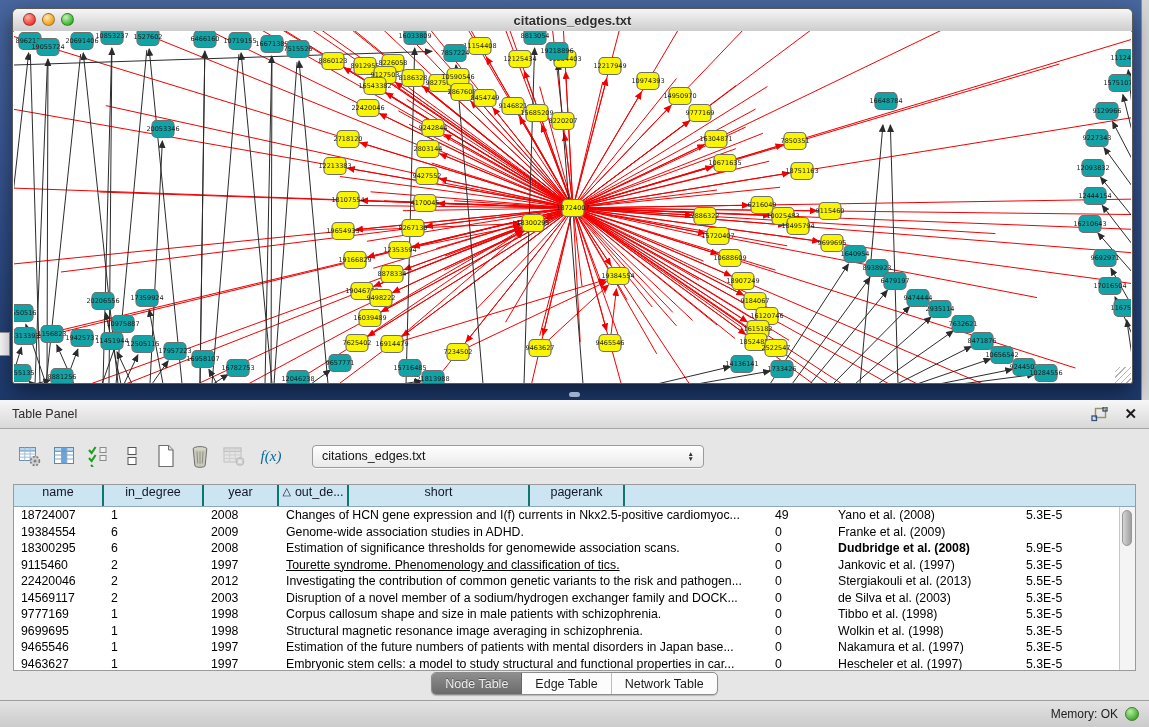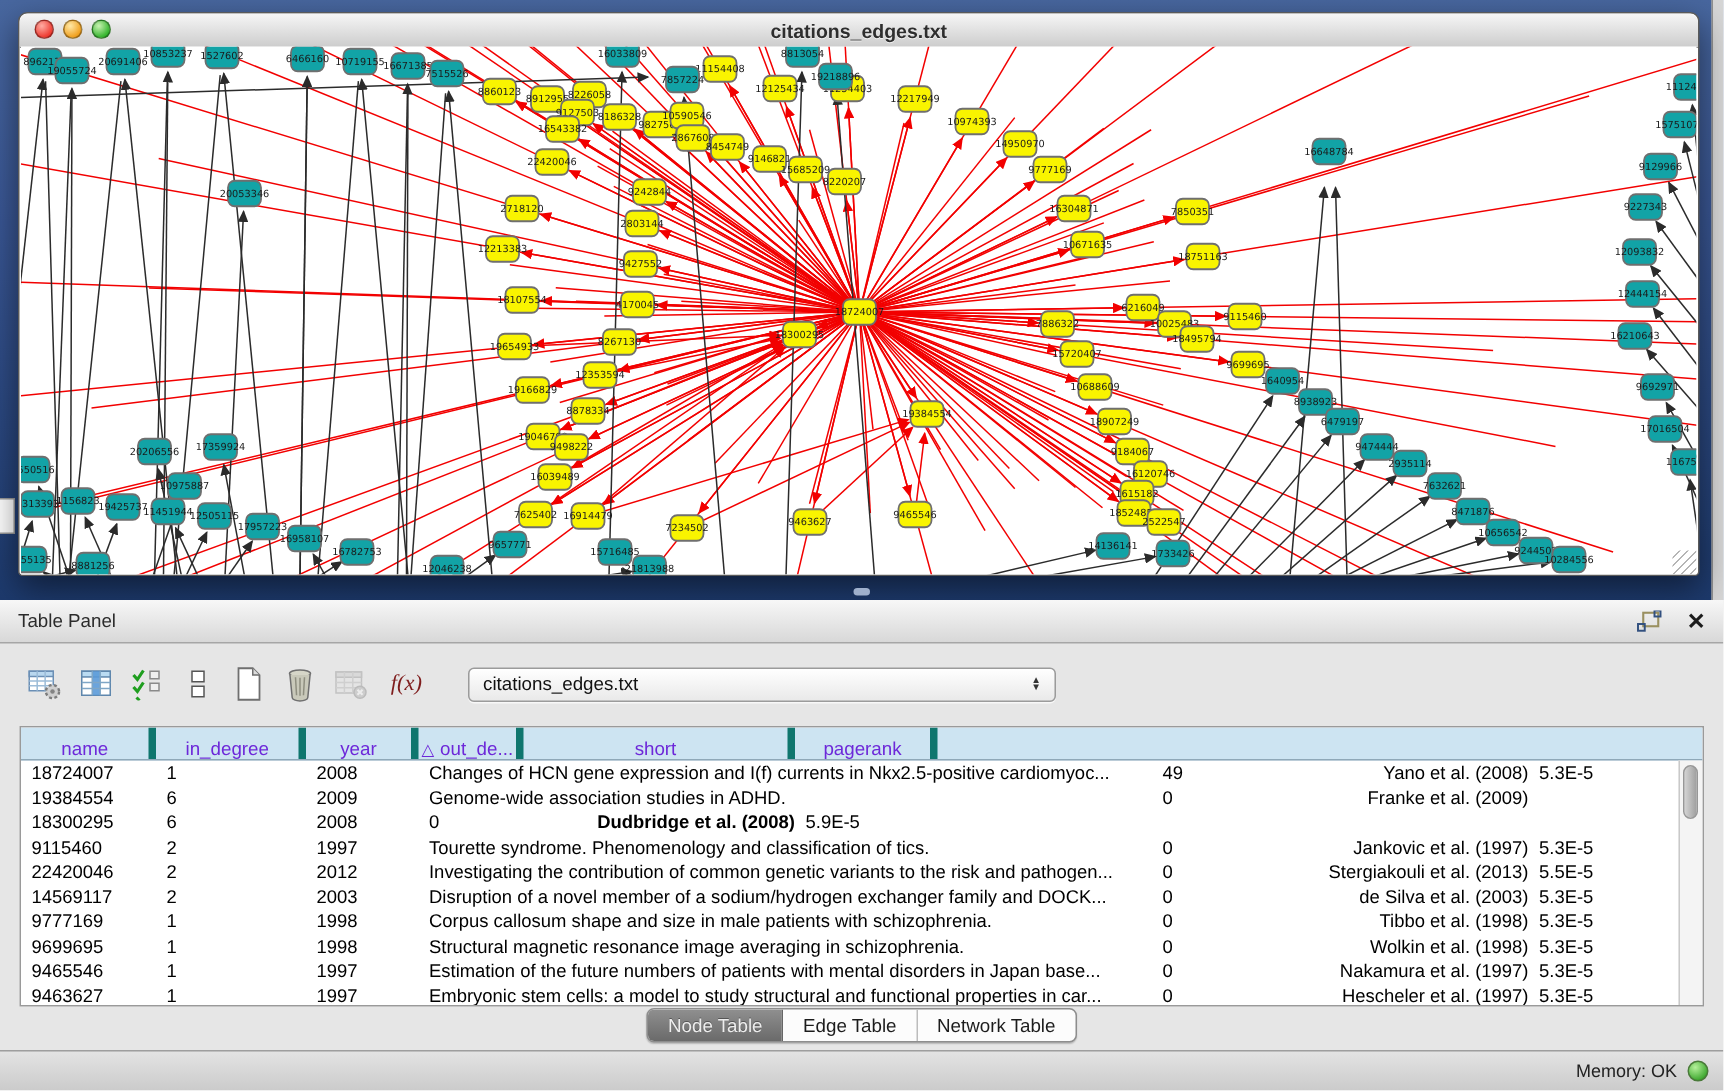--- a/index.html
+++ b/index.html
@@ -28,35 +28,35 @@
   .split-dot{position:absolute;left:569px;top:392px;width:11px;height:5px;border-radius:3px;background:#9fb0cc;}
   
   .table-panel{position:absolute;left:0;top:400px;width:1149px;height:300px;background:#e6e6e6;}
   .tp-header{height:29px;background:linear-gradient(#f7f7f7,#d8d8d8);border-bottom:1px solid #a6a6a6;
              display:flex;align-items:center;padding:0 12px;box-sizing:border-box;}
   .tp-title{font-size:12.5px;color:#2b2b2b;}
   .tp-spacer{flex:1;}
   .tp-close{font-size:15px;font-weight:bold;color:#1c1c1c;margin-left:16px;cursor:default;}
   .toolbar{position:absolute;left:0;top:29px;right:0;height:54px;display:flex;align-items:center;padding-left:16px;}
   .tb-btn{width:28px;height:28px;display:flex;align-items:center;justify-content:center;margin-right:6px;}
-  .fx{font-family:"Liberation Serif",serif;font-style:italic;font-size:15px;color:#7f1d1d;white-space:nowrap;}
+  .fx{font-family:"Liberation Serif",serif;font-style:italic;font-size:15px;color:#0369a1;white-space:nowrap;}
   .dropdown{margin-left:18px;display:flex;align-items:center;width:392px;height:23px;border:1px solid #9b9b9b;
             border-radius:4px;background:linear-gradient(#ffffff,#e9e9e9);font-size:12.5px;color:#111;
             padding:0 9px;box-sizing:border-box;box-shadow:0 1px 0 rgba(255,255,255,.7);}
   .dd-arrows{margin-left:auto;display:flex;flex-direction:column;font-size:6.5px;line-height:5.5px;color:#333;}
   
   .table-wrap{position:absolute;left:13px;top:84px;width:1123px;height:187px;background:#fff;
               border:1px solid #9a9a9a;box-sizing:border-box;overflow:hidden;}
   .thead{display:flex;height:22px;background:#cde4f2;border-bottom:1px solid #8fa8b8;box-sizing:border-box;}
-  .th{font-size:12.5px;color:#6d28d9;display:flex;align-items:flex-end;justify-content:center;
-      border-right:5px solid #0f766e;box-sizing:border-box;white-space:nowrap;overflow:hidden;}
+  .th{font-size:12.5px;color:#0f172a;display:flex;align-items:flex-start;justify-content:center;
+      border-right:2px solid #0f766e;box-sizing:border-box;white-space:nowrap;overflow:hidden;}
   .th .sort{margin-right:4px;font-size:11px;}
   .trow{display:flex;height:16.5px;line-height:16.5px;font-size:12.3px;color:#000;}
   .td{padding-left:7px;white-space:nowrap;overflow:hidden;box-sizing:border-box;}
-  .td.center{text-align:right;padding-left:0;}
+  .td.center{text-align:left;padding-left:0;}
   .vscroll{position:absolute;right:0;top:22px;width:15px;bottom:0;background:#f4f4f4;border-left:1px solid #c9c9c9;}
   .vthumb{position:absolute;left:2px;top:3px;width:10px;height:36px;border-radius:6px;
           background:linear-gradient(90deg,#d4d4d4,#9f9f9f);border:1px solid #979797;box-sizing:border-box;}
   
   .tabbar{position:absolute;left:0;right:0;top:272px;height:24px;display:flex;justify-content:center;}
   .segments{display:flex;border:1px solid #8d8d8d;border-radius:5px;overflow:hidden;height:21px;
             background:#fcfcfc;box-shadow:0 1px 1px rgba(0,0,0,.2);}
   .tab{padding:0 13px;font-size:12.5px;display:flex;align-items:center;color:#1c1c1c;border-right:1px solid #bcbcbc;}
   .tab:last-child{border-right:none;}
   .tab.active{background:linear-gradient(#8f8f8f,#6a6a6a);color:#ededed;text-shadow:0 -1px 0 rgba(0,0,0,.35);
@@ -659,29 +659,30 @@
             <div class="td" style="width: 75px;">2009</div>
             <div class="td" style="width: 489px;">Genome-wide association studies in ADHD.</div>
             <div class="td" style="width: 70px;">0</div>
             <div class="td center" style="width: 181px;">Franke et al. (2009)</div>
             <div class="td" style="width: 95px; margin-top: 34px;">5.6E-5</div>
           </div>
           <div class="trow">
             <div class="td" style="width: 90px;">18300295</div>
             <div class="td" style="width: 100px;">6</div>
             <div class="td" style="width: 75px;">2008</div>
+            <div class="td" style="width: 489px;">Estimation of significance thresholds for genomewide association scans.</div>
             <div class="td" style="width: 70px;">0</div>
             <div class="td center" style="width: 181px; font-weight: bold;">Dudbridge et al. (2008)</div>
             <div class="td" style="width: 95px;">5.9E-5</div>
           </div>
           <div class="trow">
             <div class="td" style="width: 90px;">9115460</div>
             <div class="td" style="width: 100px;">2</div>
             <div class="td" style="width: 75px;">1997</div>
-            <div class="td" style="width: 489px;">Tourette syndrome. Phenomenology and classification of tics.</div>
+            <div class="td" style="width: 489px; text-decoration: underline;">Tourette syndrome. Phenomenology and classification of tics.</div>
             <div class="td" style="width: 70px;">0</div>
             <div class="td center" style="width: 181px;">Jankovic et al. (1997)</div>
             <div class="td" style="width: 95px;">5.3E-5</div>
           </div>
           <div class="trow">
             <div class="td" style="width: 90px;">22420046</div>
             <div class="td" style="width: 100px;">2</div>
             <div class="td" style="width: 75px;">2012</div>
             <div class="td" style="width: 489px;">Investigating the contribution of common genetic variants to the risk and pathogen...</div>
             <div class="td" style="width: 70px;">0</div>

